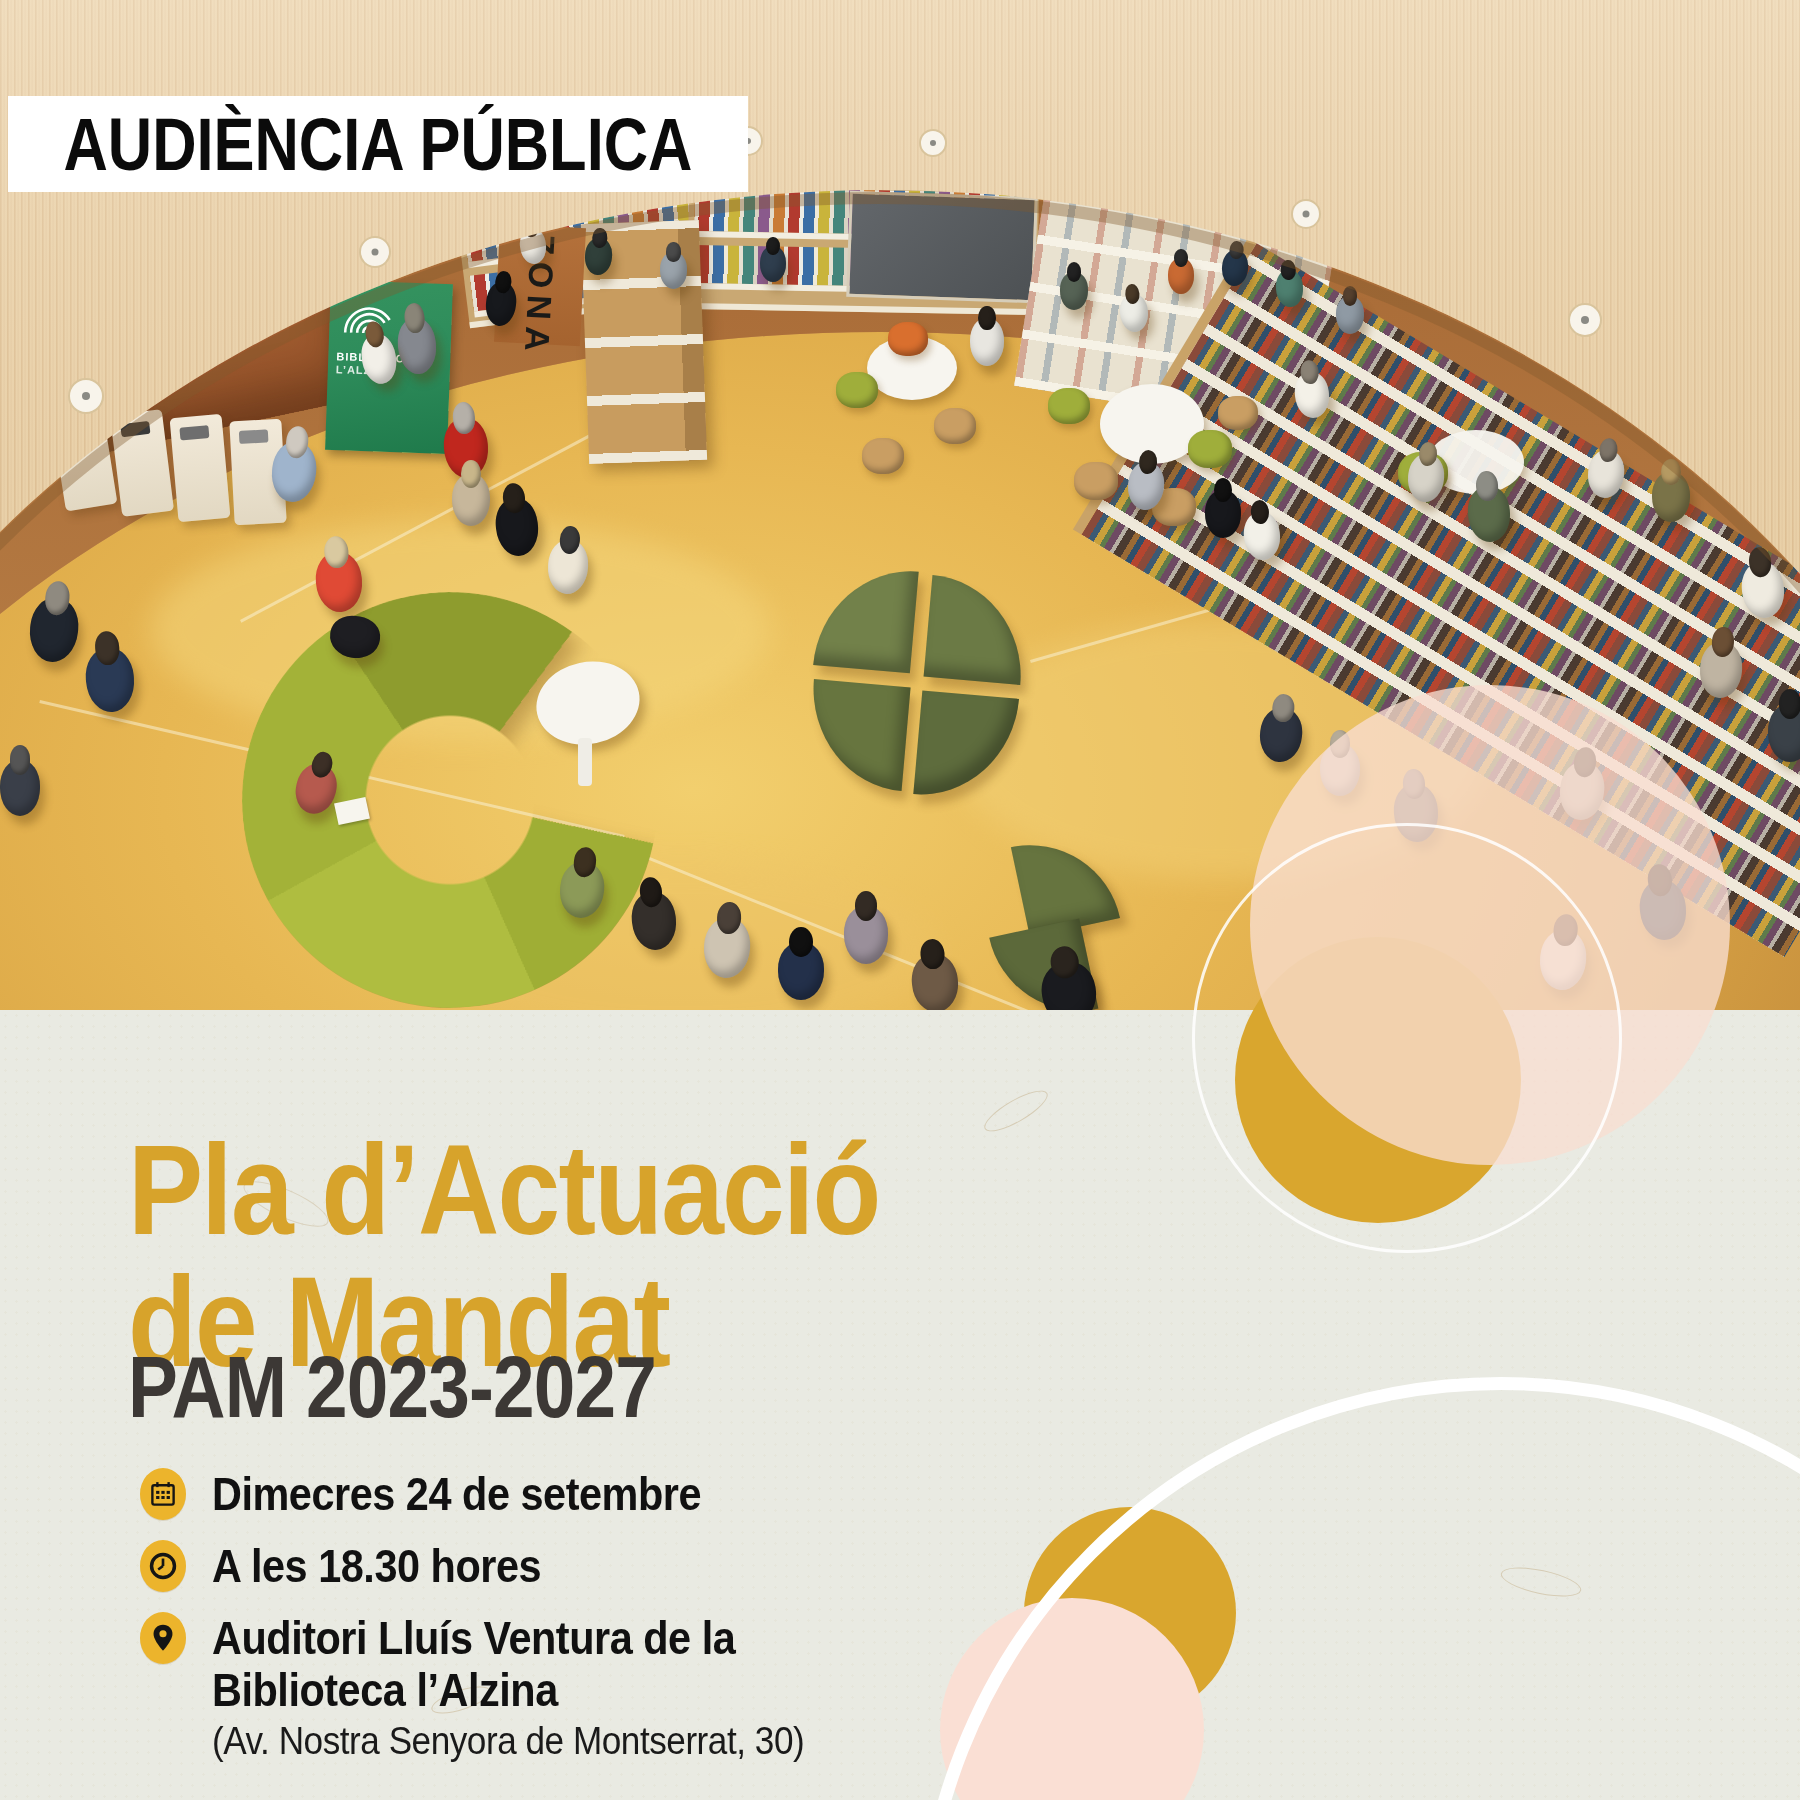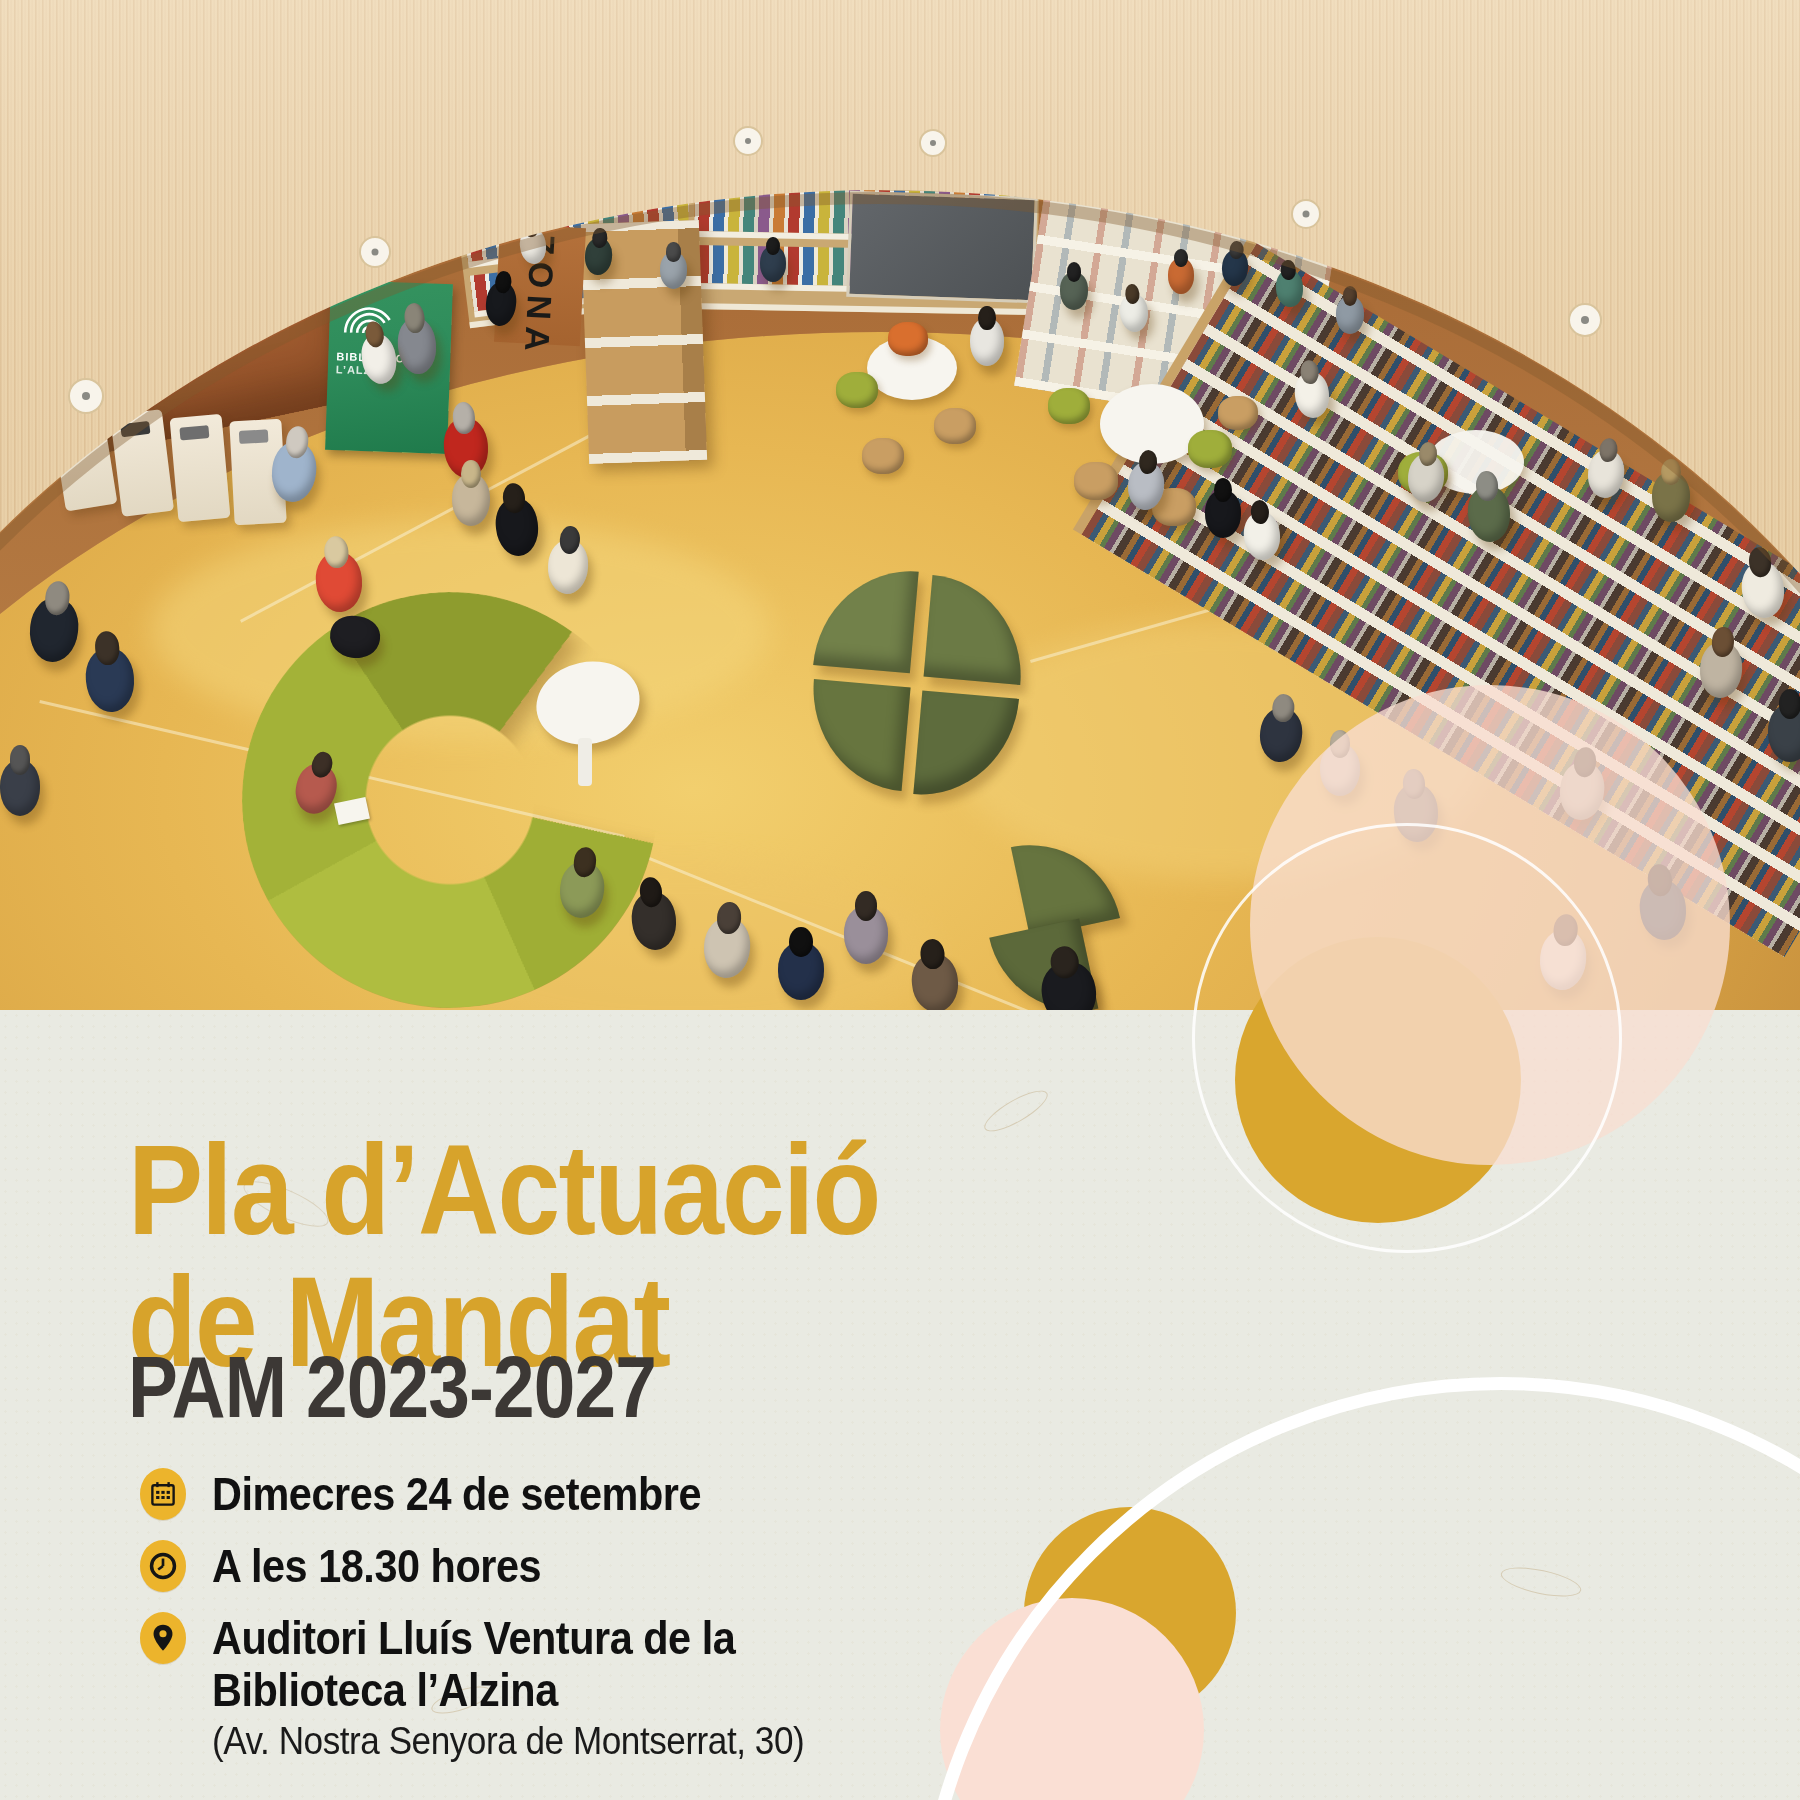--- a/index.html
+++ b/index.html
@@ -376,20 +376,23 @@
         <circle cx="86" cy="396" r="17" fill="#F8F4EB"></circle>
           <circle cx="86" cy="396" r="4" fill="#8A8A84" stroke="none"></circle>
         <circle cx="1306" cy="214" r="14" fill="#F8F4EB"></circle>
           <circle cx="1306" cy="214" r="3.5" fill="#8A8A84" stroke="none"></circle>
         <circle cx="1585" cy="320" r="16" fill="#F8F4EB"></circle>
           <circle cx="1585" cy="320" r="4" fill="#8A8A84" stroke="none"></circle>
       </g>
     </svg>
   </div>
 
+  <div id="badge">
+    <span>AUDIÈNCIA PÚBLICA</span>
+  </div>
 
   <div class="deco" id="gold-upper"></div>
   <div class="deco" id="peach-upper"></div>
   <div class="deco" id="ring-thin"></div>
   <div class="deco" id="gold-lower"></div>
   <div class="deco" id="peach-lower"></div>
   <div class="deco" id="arc-thick"></div>
 
   <div id="bottom">
     <div class="fiber" style="left:240px;top:180px;width:90px;height:26px;transform:rotate(24deg);border-color:rgba(165,125,60,.22);"></div>

